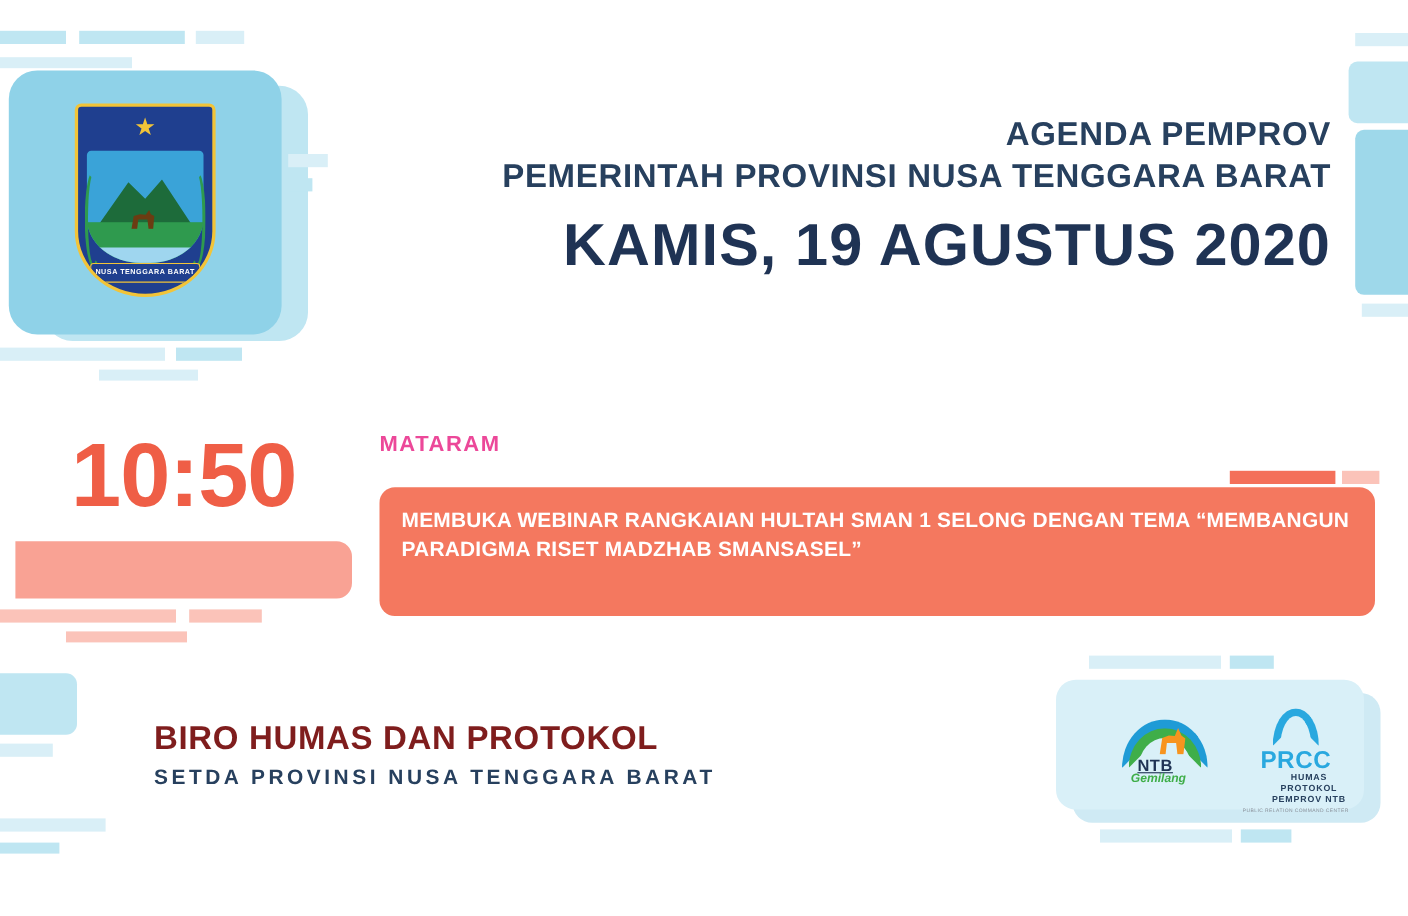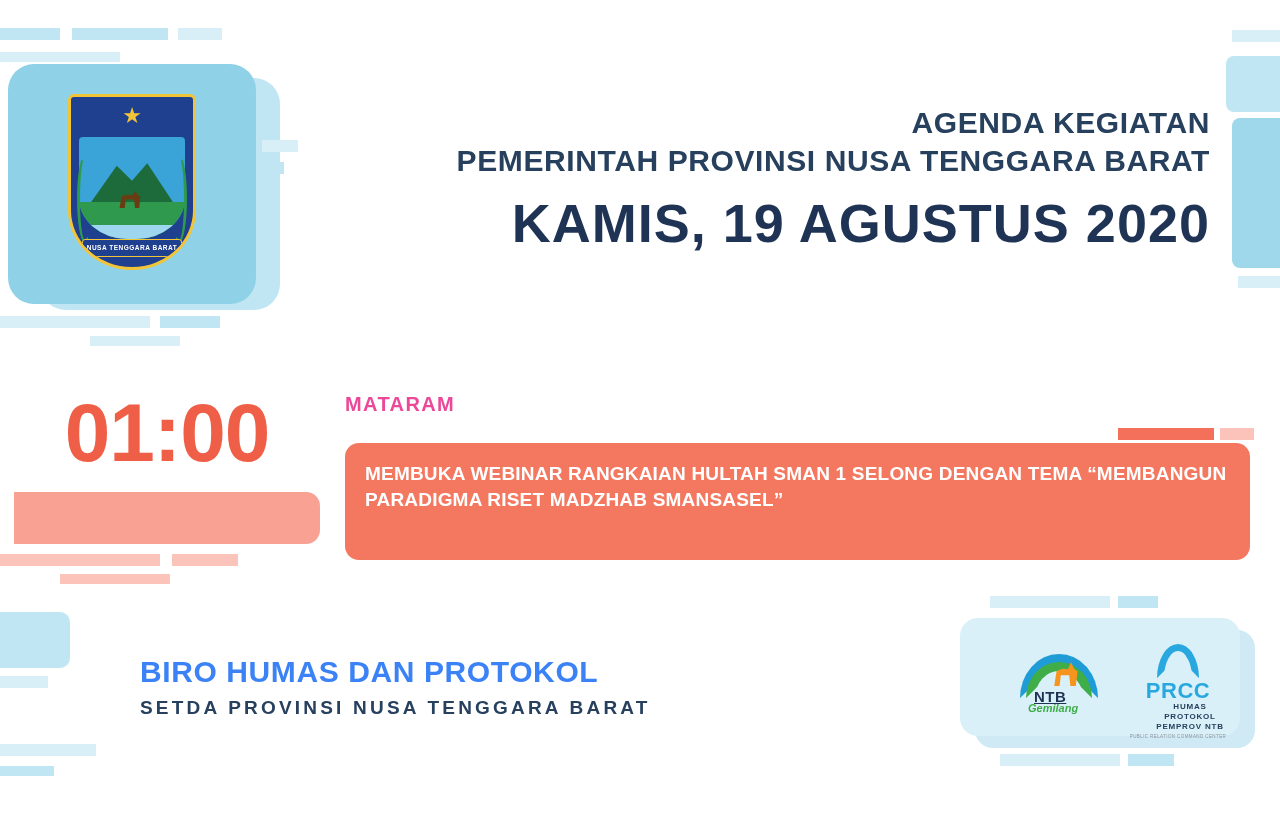--- a/index.html
+++ b/index.html
@@ -116,21 +116,21 @@
   }
   .event-desc {
     position:absolute; left:20px; top:18px; right:20px;
     color:#ffffff; font-size:19px; font-weight:bold; line-height:26px;
     letter-spacing:0.2px;
   }
 
   
   .footer-title {
     position:absolute; left:140px; top:655px;
-    font-size:30px; font-weight:bold; color:#3b82f6; letter-spacing:0.6px;
+    font-size:30px; font-weight:bold; color:#7f1d1d; letter-spacing:0.6px;
   }
   .footer-sub {
     position:absolute; left:140px; top:697px;
     font-size:19px; font-weight:bold; color:#27405e; letter-spacing:3.2px;text-align:center;
   }
 
   
   .logo-panel-shadow {
     position:absolute; left:975px; top:630px; width:280px; height:118px;
     background:#cfeaf4; border-radius:18px;
@@ -206,26 +206,26 @@
         <div class="water"></div>
         <div class="deer"></div>
       </div>
       <div class="wreath-l"></div>
       <div class="wreath-r"></div>
       <div class="ribbon">NUSA TENGGARA BARAT</div>
     </div>
   </div>
 
   <div class="header">
-    <div class="line1">AGENDA KEGIATAN</div>
+    <div class="line1">AGENDA PEMPROV</div>
     <div class="line2">PEMERINTAH PROVINSI NUSA TENGGARA BARAT</div>
     <div class="date">KAMIS, 19 AGUSTUS 2020</div>
   </div>
 
-  <div class="time">01:00</div>
+  <div class="time">10:50</div>
   <div class="bar redlight" style="left:14px; top:492px; width:306px; height:52px; border-radius:0 14px 14px 0;"></div>
   <div class="bar redpale" style="left:0;   top:554px; width:160px; height:12px;"></div>
   <div class="bar redpale" style="left:172px;top:554px; width:66px;  height:12px;"></div>
   <div class="bar redpale" style="left:60px; top:574px; width:110px; height:10px;"></div>
 
   <div class="bar red" style="left:1118px;top:428px; width:96px;  height:12px;"></div>
   <div class="bar redpale" style="left:1220px;top:428px; width:34px;  height:12px;"></div>
 
   <div class="event-subtitle">MATARAM</div>
   <div class="event-card">

